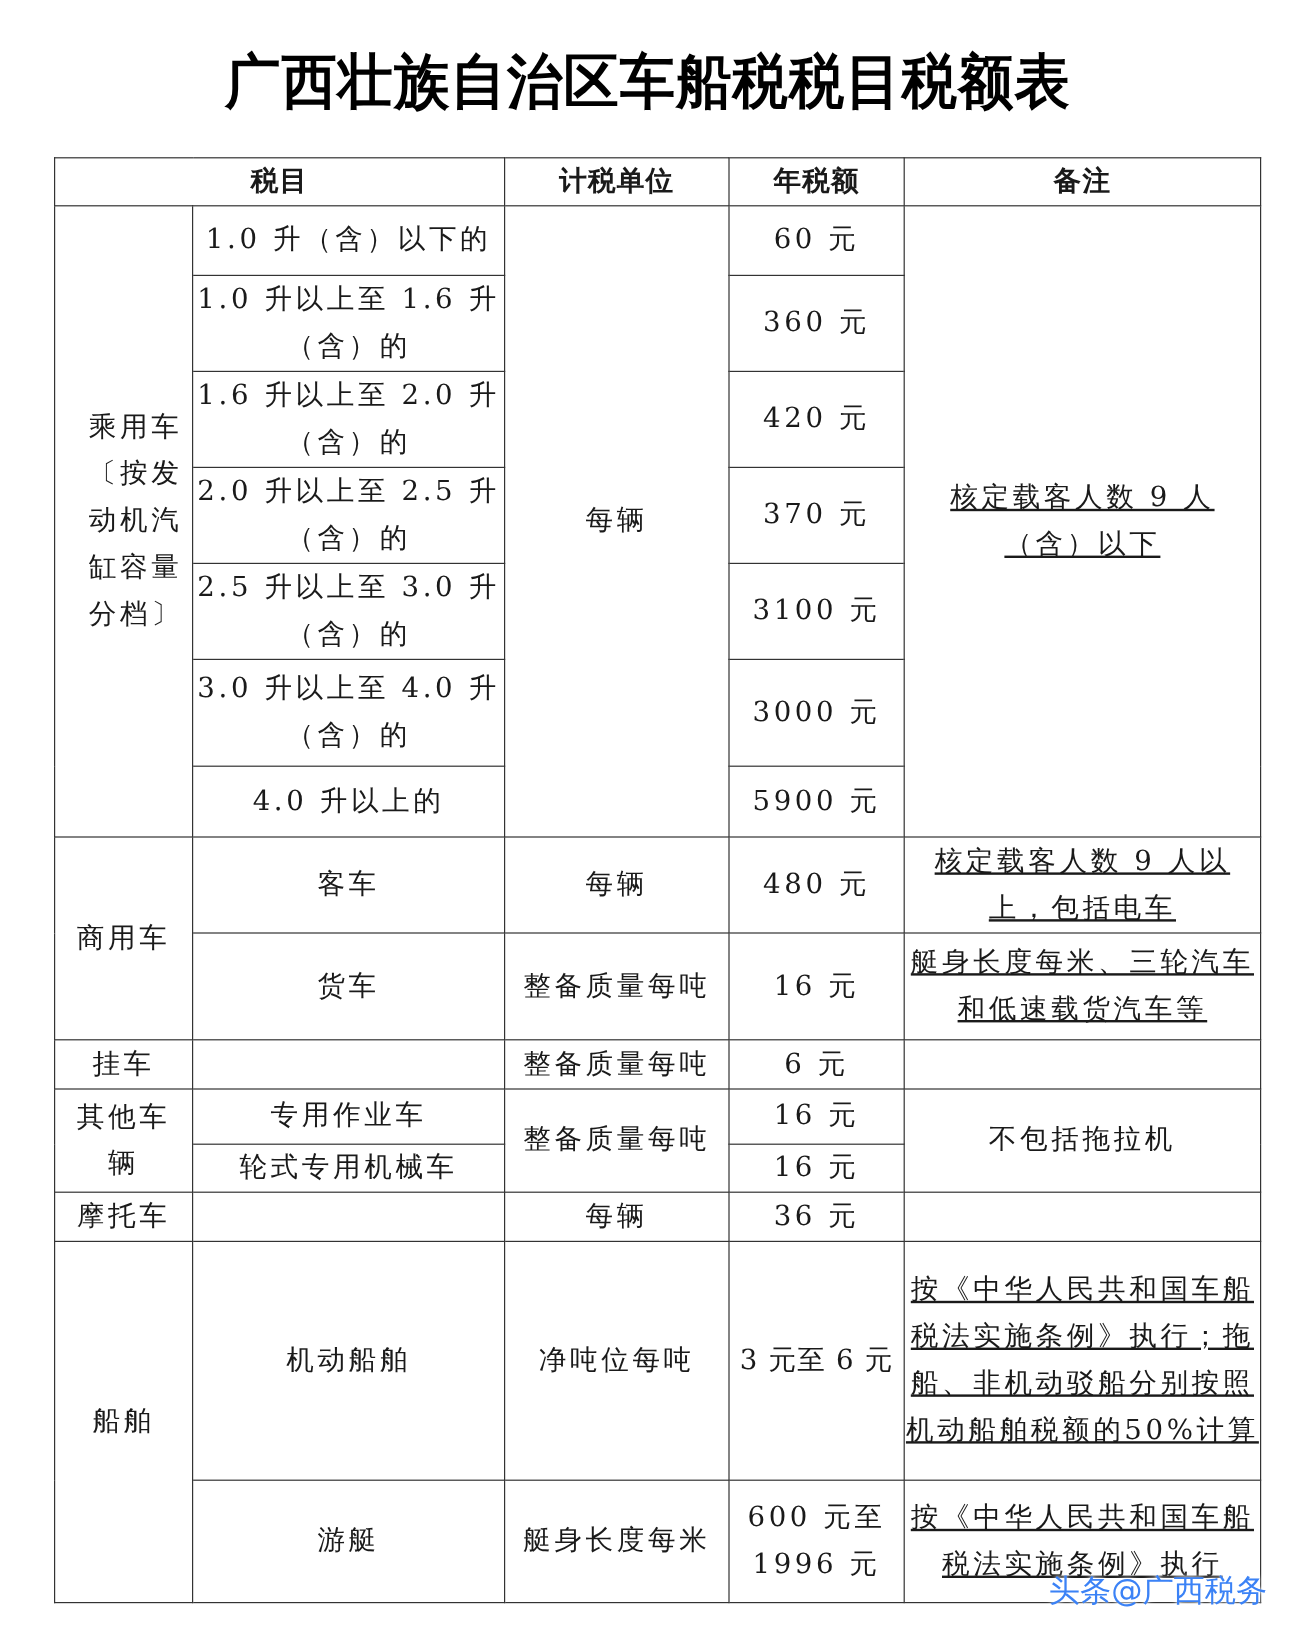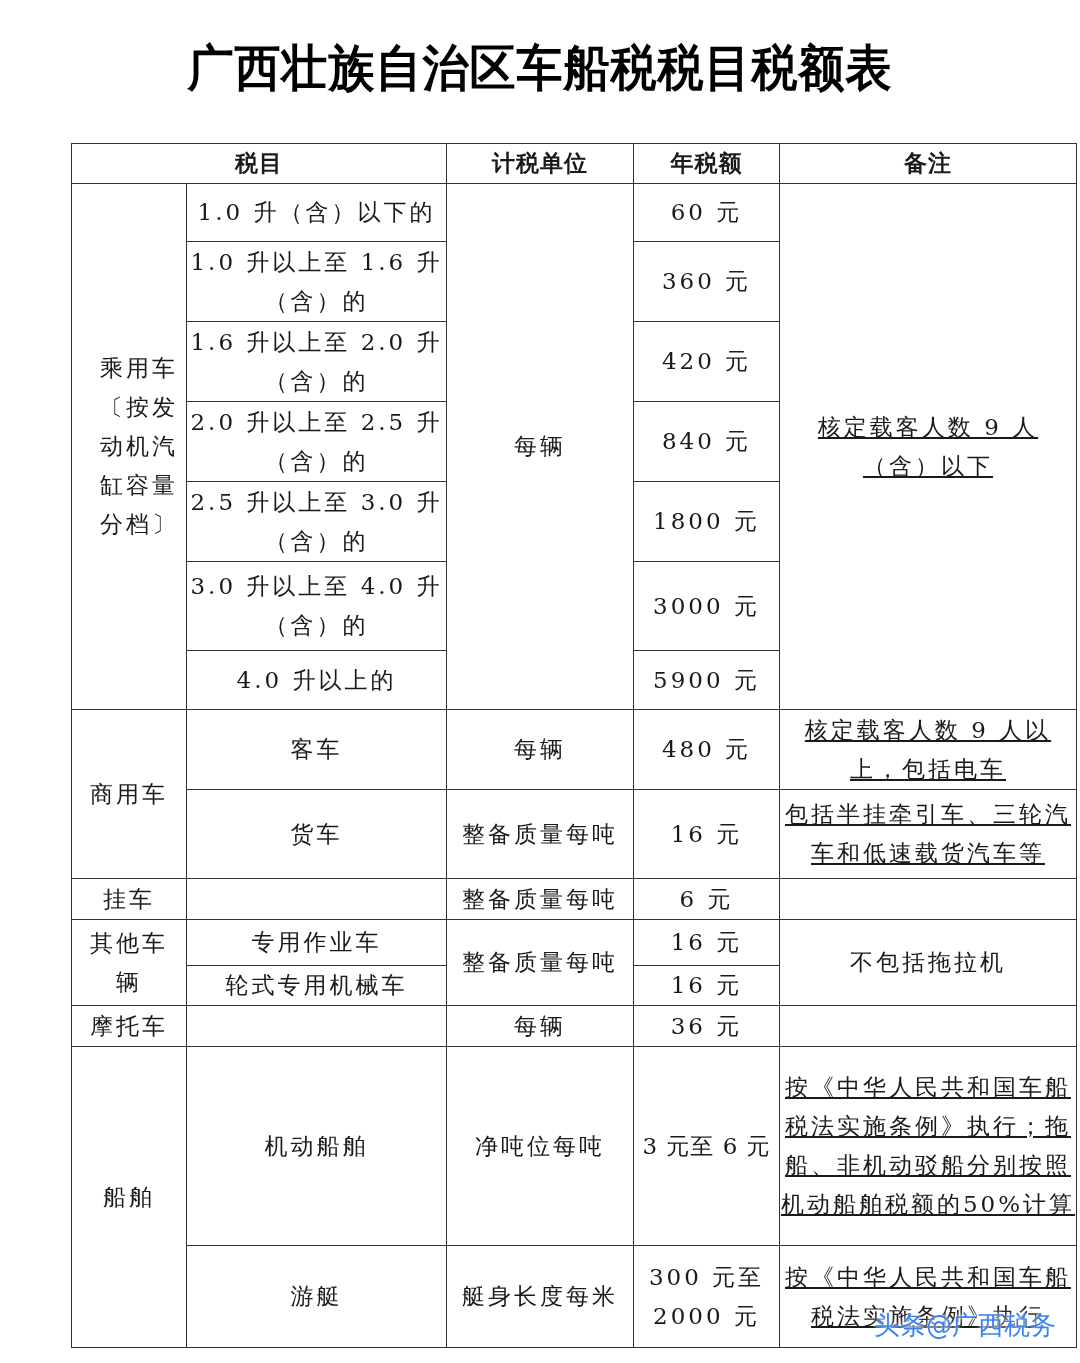--- a/index.html
+++ b/index.html
@@ -1,22 +1,22 @@
 <!DOCTYPE html>
 <html><head>
 <meta charset="utf-8">
 <style>
   html, body { margin: 0; padding: 0; background: #ffffff; }
   body { width: 1080px; height: 1363px; position: relative; overflow: hidden;
          font-family: "DejaVu Serif", "Liberation Serif", serif; color: #1a1a1a; }
   .title { position: absolute; top: 38px; left: 0; width: 1080px; text-align: center;
            font-family: "DejaVu Sans", "Liberation Sans", sans-serif; font-weight: bold;
            font-size: 46px; letter-spacing: 1px; color: #000; transform: scaleY(1.08); }
-  table.tax { position: absolute; left: 45px; top: 143px; border-collapse: collapse;
-              table-layout: fixed; width: 1005px; margin-left: 26px; }
+  table.tax { position: absolute; left: 45px; top: 131px; border-collapse: collapse;
+              table-layout: fixed; width: 1005px; }
   table.tax td, table.tax th { border: 1.5px solid #333; padding: 0; text-align: center;
               vertical-align: middle; font-size: 23px; line-height: 39px; font-weight: normal;
               letter-spacing: 3px; }
   table.tax th { font-family: "DejaVu Sans", "Liberation Sans", sans-serif; font-weight: bold;
                  font-size: 23px; letter-spacing: 1px; }
   td.left { text-align: left; padding-left: 12px; }
   td.note { padding: 0 6px; text-decoration: underline; }
   .wm { position: absolute; right: 24px; bottom: 20px; font-family: "DejaVu Sans", "Liberation Sans", sans-serif;
         font-size: 26px; color: #3b82f6; text-shadow: 0 0 3px #fff, 0 0 6px #fff; letter-spacing: 0; }
 </style>
@@ -51,25 +51,25 @@
   <tr style="height:80px">
     <td class="left">1.0 升以上至 1.6 升（含）的</td>
     <td>360 元</td>
   </tr>
   <tr style="height:80px">
     <td class="left">1.6 升以上至 2.0 升（含）的</td>
     <td>420 元</td>
   </tr>
   <tr style="height:80px">
     <td class="left">2.0 升以上至 2.5 升（含）的</td>
-    <td>840 元</td>
+    <td>370 元</td>
   </tr>
   <tr style="height:80px">
     <td class="left">2.5 升以上至 3.0 升（含）的</td>
-    <td>1800 元</td>
+    <td>3100 元</td>
   </tr>
   <tr style="height:89px">
     <td class="left">3.0 升以上至 4.0 升（含）的</td>
     <td>3000 元</td>
   </tr>
   <tr style="height:59px">
     <td class="left">4.0 升以上的</td>
     <td>5900 元</td>
   </tr>
 
@@ -77,21 +77,21 @@
     <td rowspan="2">商用车</td>
     <td>客车</td>
     <td>每辆</td>
     <td>480 元</td>
     <td class="note">核定载客人数 9 人以上，包括电车</td>
   </tr>
   <tr style="height:89px">
     <td>货车</td>
     <td>整备质量每吨</td>
     <td>16 元</td>
-    <td class="note">包括半挂牵引车、三轮汽车和低速载货汽车等</td>
+    <td class="note">艇身长度每米、三轮汽车和低速载货汽车等</td>
   </tr>
 
   <tr style="height:41px">
     <td>挂车</td>
     <td></td>
     <td>整备质量每吨</td>
     <td>6 元</td>
     <td></td>
   </tr>
 
@@ -118,19 +118,19 @@
   <tr style="height:199px">
     <td rowspan="2">船舶</td>
     <td>机动船舶</td>
     <td>净吨位每吨</td>
     <td style="letter-spacing:1px">3 元至 6 元</td>
     <td class="note">按《中华人民共和国车船税法实施条例》执行；拖船、非机动驳船分别按照机动船舶税额的50%计算</td>
   </tr>
   <tr style="height:102px">
     <td>游艇</td>
     <td>艇身长度每米</td>
-    <td style="padding:0 14px">300 元至 2000 元</td>
+    <td style="padding:0 14px">600 元至 1996 元</td>
     <td class="note">按《中华人民共和国车船税法实施条例》执行</td>
   </tr>
 </tbody>
   </table>
 
 <div class="wm">头条@广西税务</div>
 
 </body></html>

